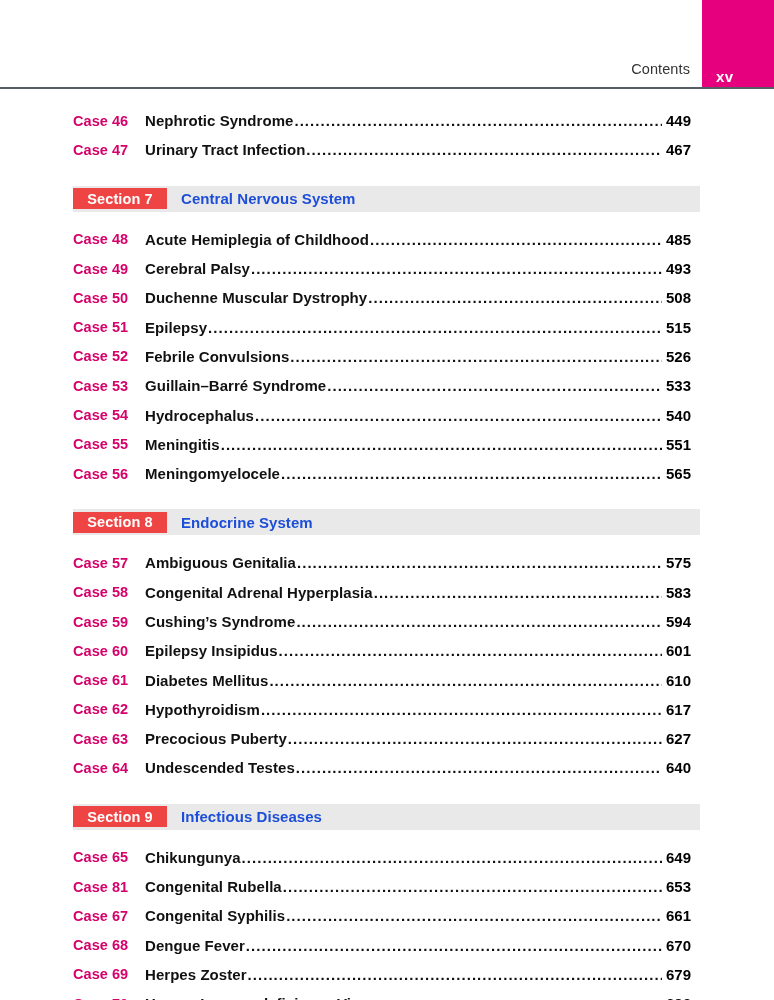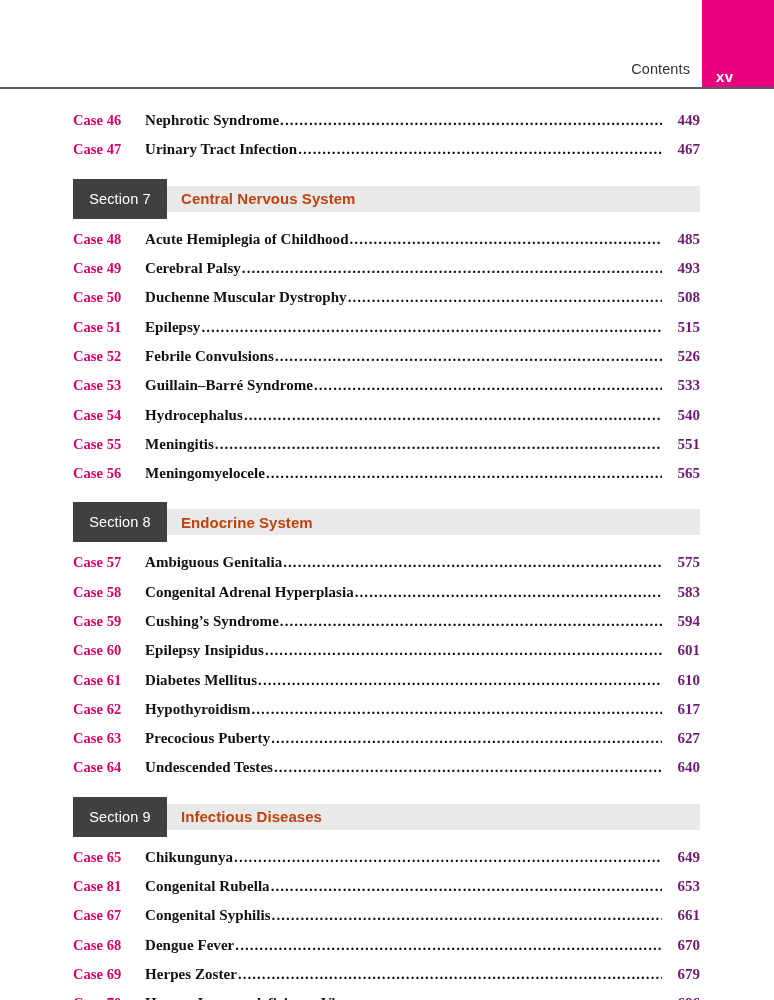--- a/index.html
+++ b/index.html
@@ -76,50 +76,49 @@
     position: relative;
     margin: 0 0 0 73px;
     width: 627px;
     height: 26px;
     background: #e9e9e9;
     display: flex;
     align-items: center;
   }
   .section-tag {
     width: 94px;
-    height: 40px;
-    background: #404040;
+    height: 21px;
+    background: #ef4444;
     color: #ffffff;
     font-size: 14.5px;
-    font-weight: normal;
+    font-weight: bold;
     display: flex;
     align-items: center;
     justify-content: center;
     letter-spacing: 0.1px;
     box-sizing: border-box;
   }
   .section-title {
     margin-left: 14px;
-    color: #c2410c;
+    color: #1d4ed8;
     font-size: 15px;
     font-weight: bold;
     letter-spacing: 0.05px;
     white-space: nowrap;
   }
 
   
   .entry {
     position: relative;
     height: 29.3px;
     margin-left: 73px;
     width: 627px;
     display: flex;
     align-items: center;
     overflow: hidden;
-    font-family: Liberation Serif, serif;
   }
   .entry-case {
     flex: 0 0 auto;
     width: 72px;
     color: #d6006a;
     font-size: 14.5px;
     font-weight: bold;
     letter-spacing: 0.05px;
     white-space: nowrap;
   }
@@ -139,24 +138,24 @@
     white-space: nowrap;
     color: #111111;
     font-size: 15px;
     font-weight: bold;
     letter-spacing: 1.05px;
     min-width: 0;
     margin-right: 4px;
   }
   .entry-page {
     flex: 0 0 auto;
-    color: #701a75;
-    font-size: 15px;
-    font-weight: bold;
-    text-align: right;
+    color: #000000;
+    font-size: 15px;
+    font-weight: bold;
+    text-align: left;
     white-space: nowrap;
     min-width: 34px;
   }
 
   
   .gap-before-section { height: 21px; }
   .gap-after-section  { height: 13px; }
   .gap-top            { height: 17px; }
 </style>
 </head>

